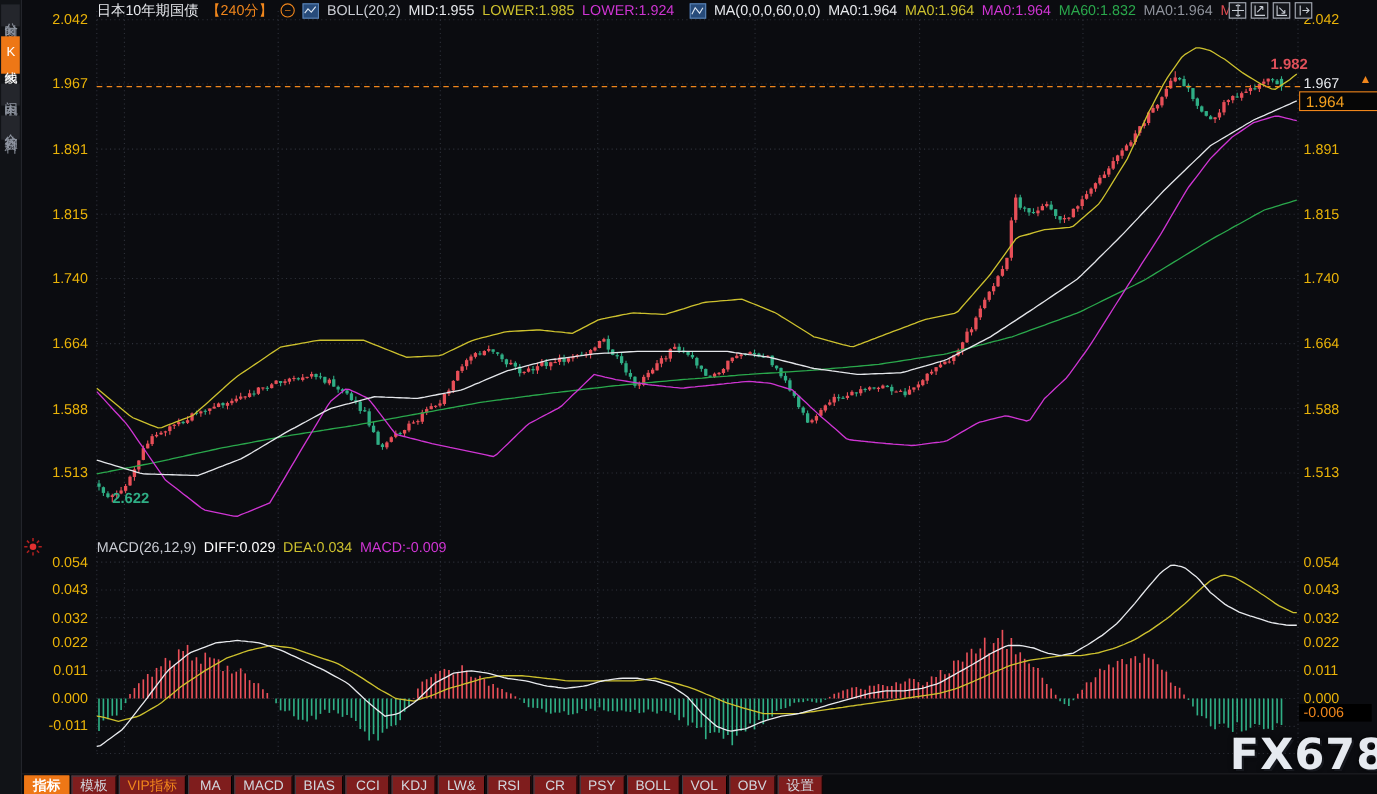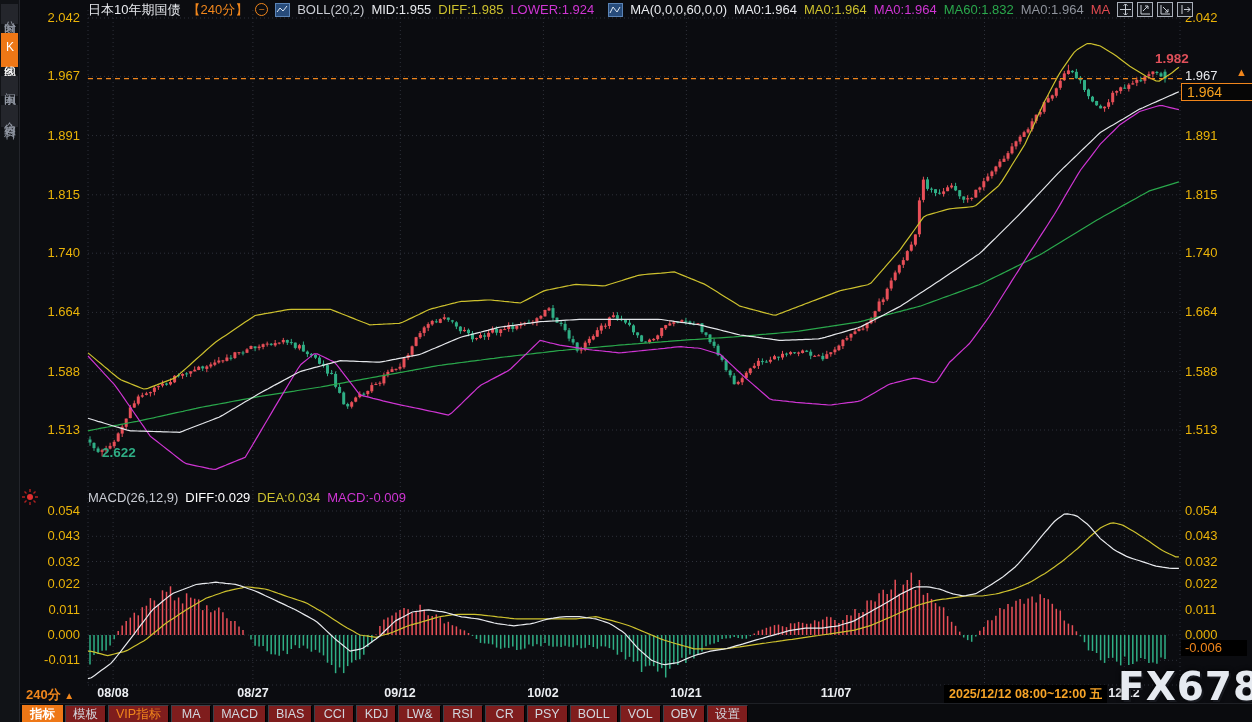--- a/index.html
+++ b/index.html
@@ -917,21 +917,21 @@
     <span style="color:#f0861c;">【240分】</span>
     <span class="badge-icon">–</span>
     <span class="mini-icon">
         <svg width="13" height="12">
           <polyline points="1,8 4,4 7,7 11,2" fill="none" stroke="#dce6f2" stroke-width="1"></polyline>
         </svg>
       </span>
     <span id="boll-items" style="display:flex;">
         <span style="color: rgb(201, 204, 211);">BOLL(20,2)</span>
         <span style="color: rgb(232, 234, 238);">MID:1.955</span>
-        <span style="color: rgb(205, 193, 46);">DIFF:1.985</span>
+        <span style="color: rgb(205, 193, 46);">LOWER:1.985</span>
         <span style="color: rgb(207, 53, 211);">LOWER:1.924</span>
       </span>
     <span class="mini-icon">
         <svg width="13" height="12">
           <polyline points="1,9 4,3 8,8 11,3" fill="none" stroke="#dce6f2" stroke-width="1"></polyline>
         </svg>
       </span>
     <span id="ma-items" style="display:flex;">
         <span style="color: rgb(232, 234, 238);">MA(0,0,0,60,0,0)</span>
         <span style="color: rgb(232, 234, 238);">MA0:1.964</span>
@@ -1013,34 +1013,20 @@
       <div class="axlbl r" style="top: 627px;">0.000</div>
     </div>
 
   <div id="high-label">1.982</div>
   <div id="low-label">2.622</div>
   <div id="price-axis-label">1.967</div>
   <div id="price-arrow">▲</div>
   <div id="price-tag">1.964</div>
   <div id="macd-tag">-0.006</div>
 
-  <div id="xaxis">
-    <div id="period-toggle">
-      <span>240分</span>
-      <span class="tri">▲</span>
-    </div>
-    <div id="session-lbl">2025/12/12 08:00~12:00 五</div>
-  <div class="date-lbl" style="left: 87px;">08/08</div>
-      <div class="date-lbl" style="left: 227px;">08/27</div>
-      <div class="date-lbl" style="left: 374px;">09/12</div>
-      <div class="date-lbl" style="left: 517px;">10/02</div>
-      <div class="date-lbl" style="left: 660px;">10/21</div>
-      <div class="date-lbl" style="left: 810px;">11/07</div>
-      <div class="date-lbl" style="left: 1098px;">12/12</div>
-    </div>
 
   <div id="watermark">FX678</div>
 
   <div id="toolbar">
       <div class="tb active">指标</div>
       <div class="tb">模板</div>
       <div class="tb vip">VIP指标</div>
       <div class="tb">MA</div>
       <div class="tb">MACD</div>
       <div class="tb">BIAS</div>

